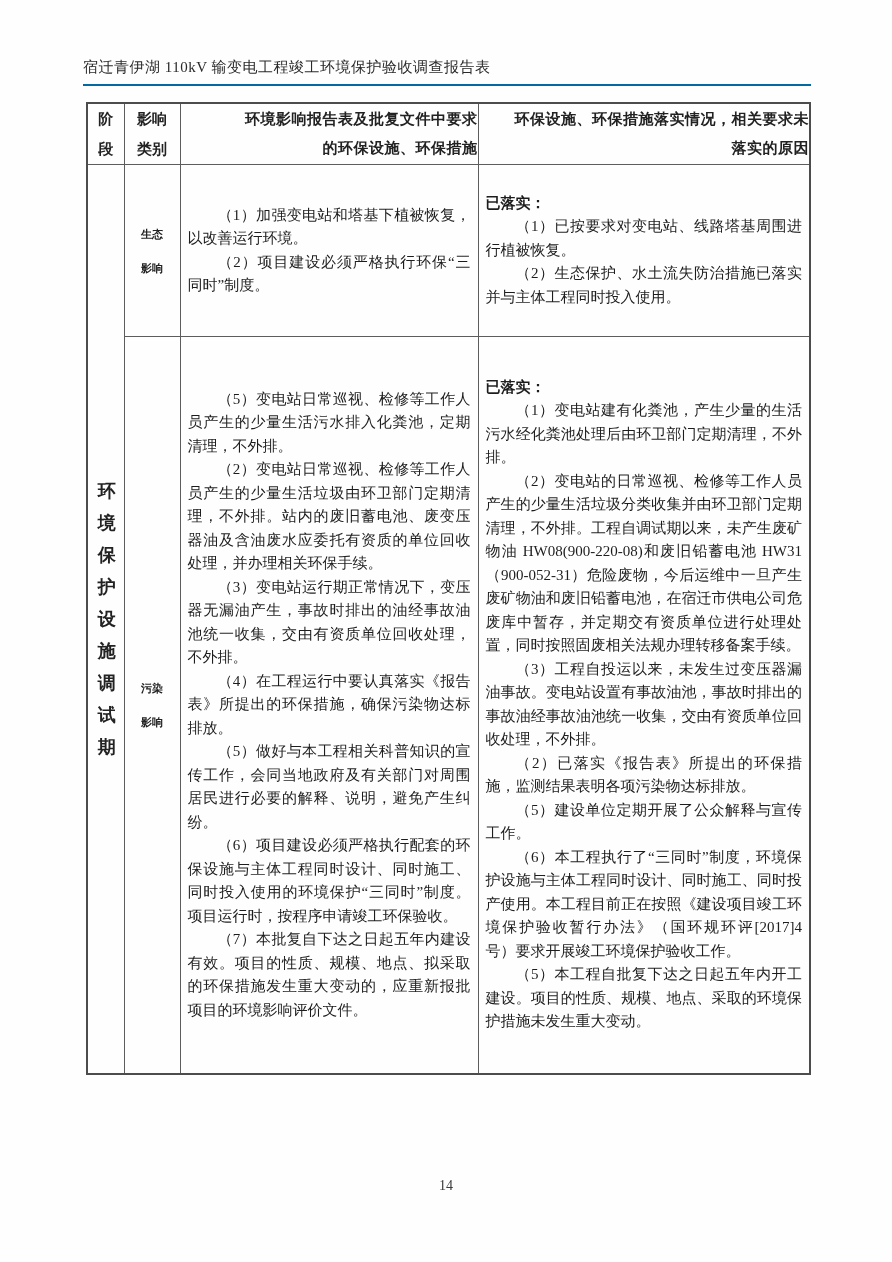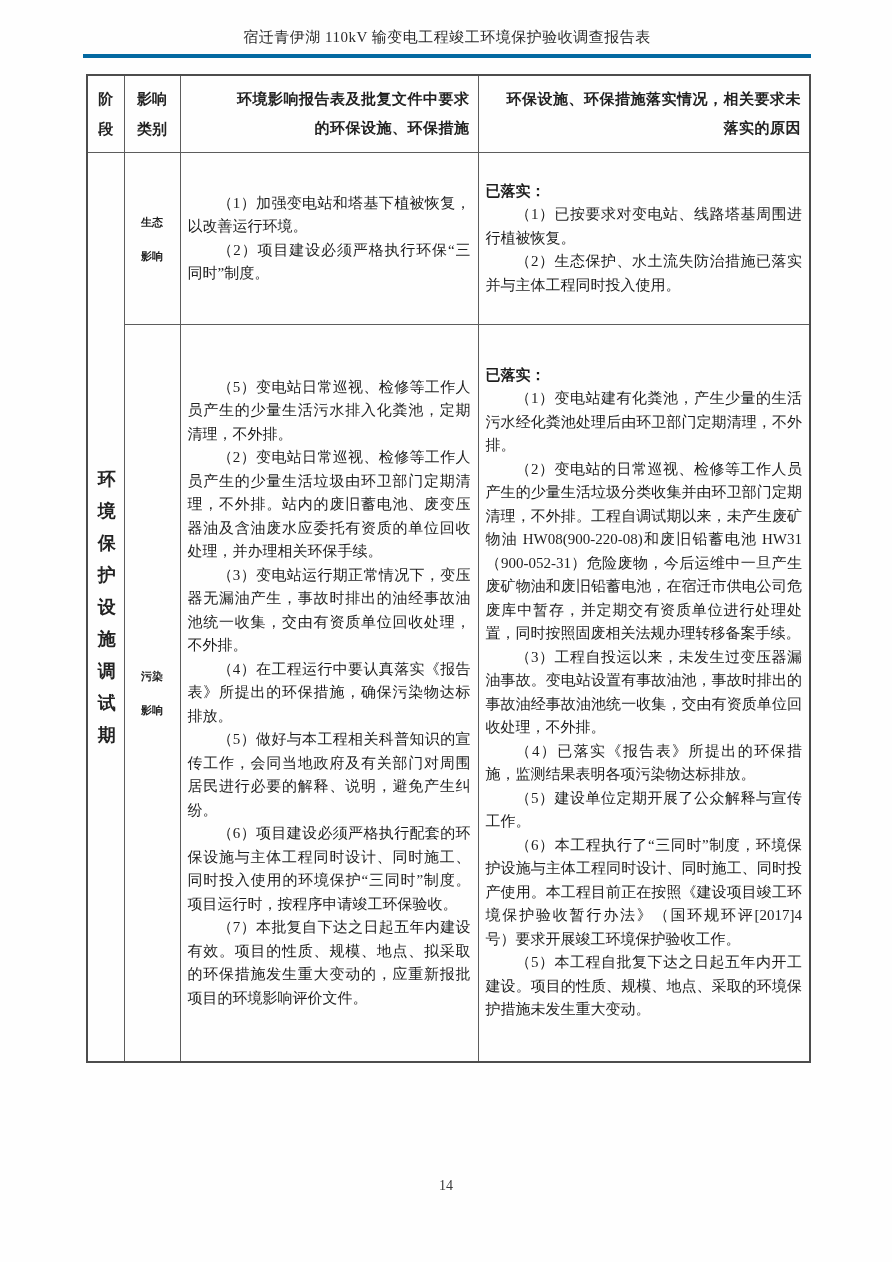--- a/index.html
+++ b/index.html
@@ -16,43 +16,42 @@
     color: #1d1d1d;
     overflow: hidden;
   }
   .content {
     position: absolute;
     left: 83px;
     top: 0;
     width: 728px;
   }
   .doc-header {
-    padding-top: 28px;
+    padding-top: 58px;
     padding-bottom: 7px;
-    border-bottom: 4px solid #0369a1;
-    text-align: center;
+    border-bottom: 2px solid #0369a1;
   }
   .doc-title {
     font-size: 15px;
     letter-spacing: 0.5px;
     color: #2a2a2a;
   }
   table.report {
     margin-top: 16px;
     margin-left: 3px;
     border-collapse: collapse;
     table-layout: fixed;
     width: 723px;
     border: 2px solid #4c4c4c;
   }
   table.report th,
   table.report td {
     border: 1.5px solid #5c5c5c;
     vertical-align: middle;
-    padding: 8px;
+    padding: 0;
   }
   thead tr { height: 60px; }
   tr.row-eco { height: 172px; }
   tr.row-pollution { height: 737px; }
 
   th {
     font-size: 15px;
     font-weight: bold;
     text-align: center;
     color: #222;
@@ -189,21 +188,21 @@
                 <p>（6）项目建设必须严格执行配套的环保设施与主体工程同时设计、同时施工、同时投入使用的环境保护“三同时”制度。项目运行时，按程序申请竣工环保验收。</p>
                 <p>（7）本批复自下达之日起五年内建设有效。项目的性质、规模、地点、拟采取的环保措施发生重大变动的，应重新报批项目的环境影响评价文件。</p>
               </div>
           </td>
           <td class="text-cell">
             <p class="status-title">已落实：</p>
             <div>
                 <p>（1）变电站建有化粪池，产生少量的生活污水经化粪池处理后由环卫部门定期清理，不外排。</p>
                 <p>（2）变电站的日常巡视、检修等工作人员产生的少量生活垃圾分类收集并由环卫部门定期清理，不外排。工程自调试期以来，未产生废矿物油 HW08(900-220-08)和废旧铅蓄电池 HW31（900-052-31）危险废物，今后运维中一旦产生废矿物油和废旧铅蓄电池，在宿迁市供电公司危废库中暂存，并定期交有资质单位进行处理处置，同时按照固废相关法规办理转移备案手续。</p>
                 <p>（3）工程自投运以来，未发生过变压器漏油事故。变电站设置有事故油池，事故时排出的事故油经事故油池统一收集，交由有资质单位回收处理，不外排。</p>
-                <p>（4）已落实《报告表》所提出的环保措施，监测结果表明各项污染物达标排放。</p>
+                <p>（2）已落实《报告表》所提出的环保措施，监测结果表明各项污染物达标排放。</p>
                 <p>（5）建设单位定期开展了公众解释与宣传工作。</p>
                 <p>（6）本工程执行了“三同时”制度，环境保护设施与主体工程同时设计、同时施工、同时投产使用。本工程目前正在按照《建设项目竣工环境保护验收暂行办法》（国环规环评[2017]4 号）要求开展竣工环境保护验收工作。</p>
                 <p>（5）本工程自批复下达之日起五年内开工建设。项目的性质、规模、地点、采取的环境保护措施未发生重大变动。</p>
               </div>
           </td>
         </tr>
       </tbody>
     </table>
   </div>
 

